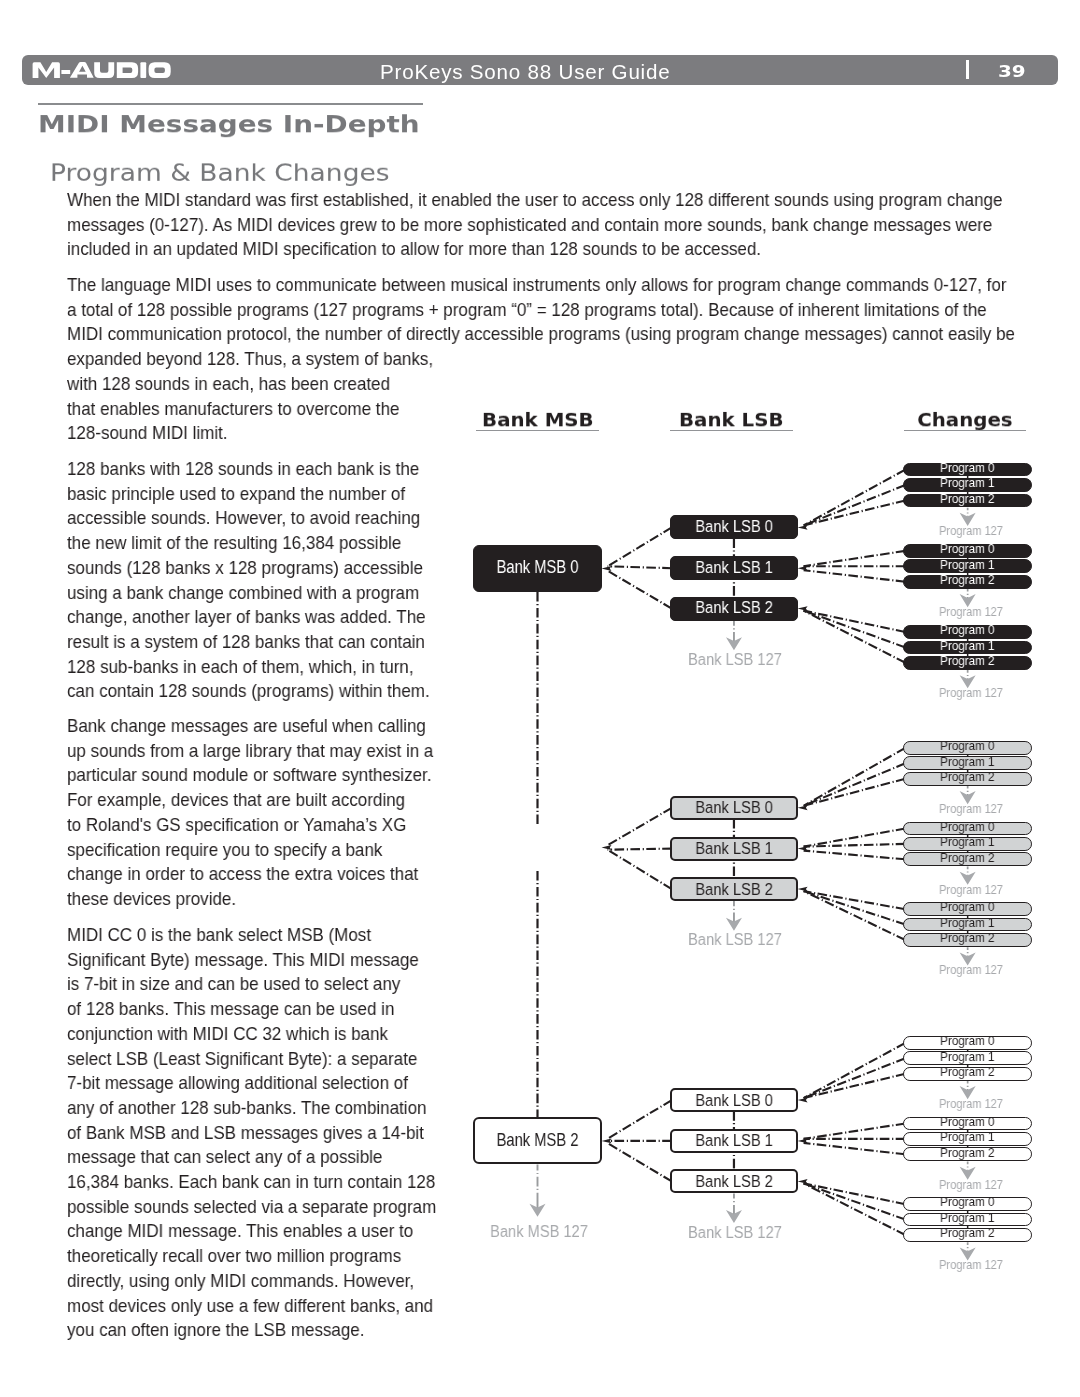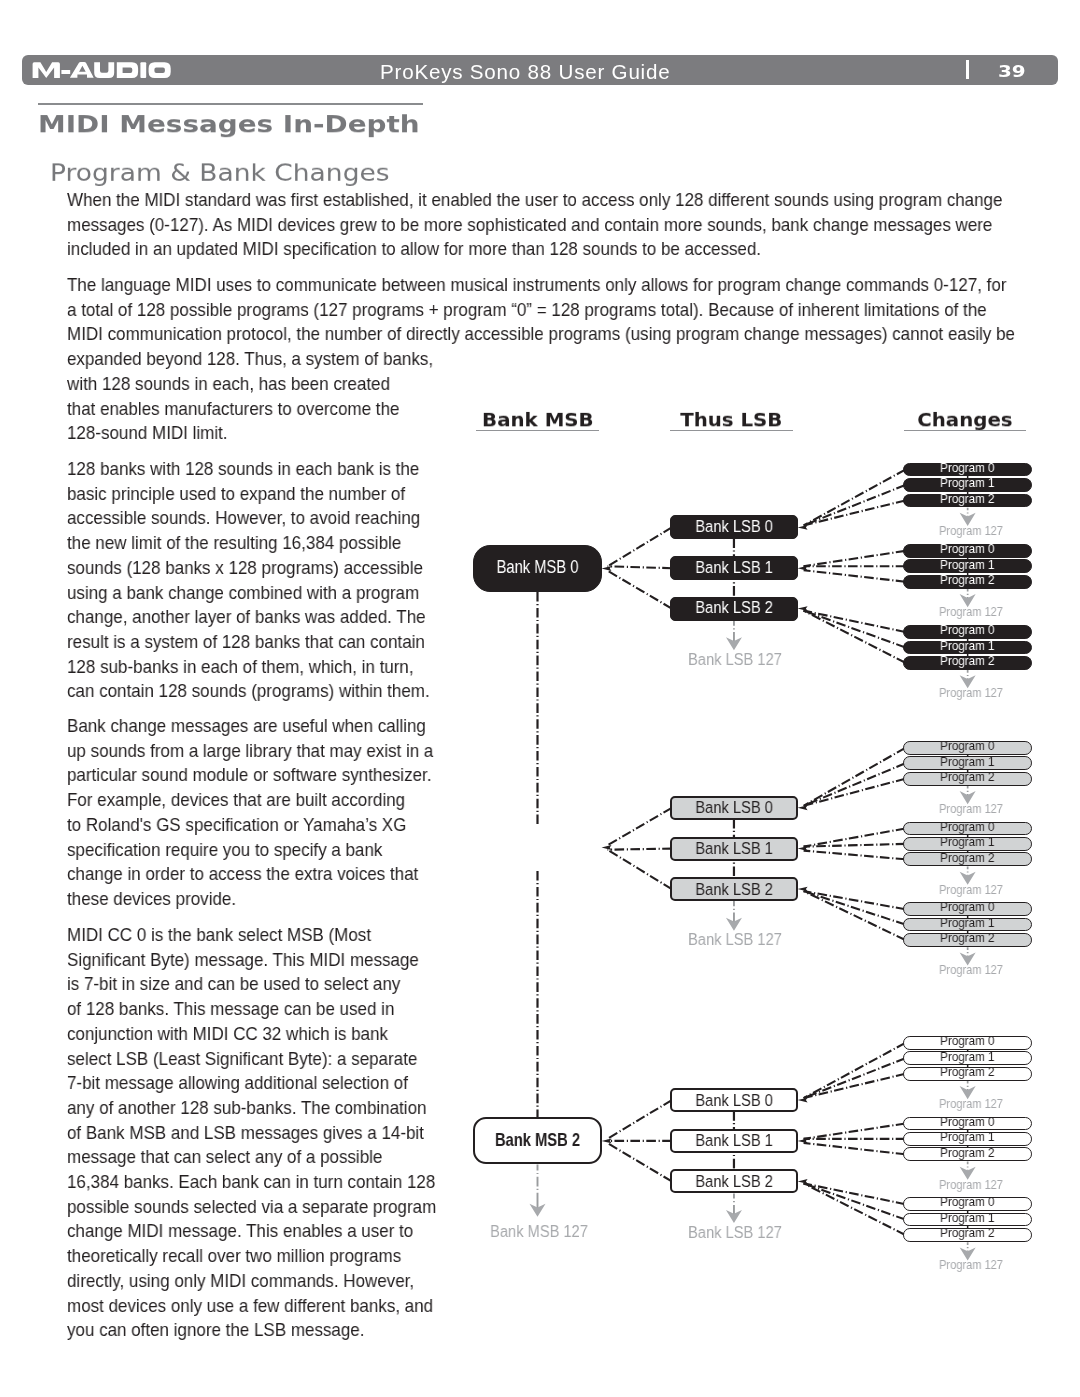--- a/index.html
+++ b/index.html
@@ -209,25 +209,25 @@
         <path d="M 967.65 1241.4999999999998 L 959.65 1228.3999999999999 L 967.65 1232.1999999999998 L 975.65 1228.3999999999999 Z" fill="#a7a9ac"></path>
         <line x1="733.9499999999999" y1="1174.4" x2="733.9499999999999" y2="1195.2" stroke="#9a9c9e" stroke-width="1.9" stroke-dasharray="5.2 2.4 1.2 2.7 9.6"></line>
         <path d="M 733.9499999999999 1204.1000000000001 L 725.9499999999999 1191.0000000000002 L 733.9499999999999 1194.8000000000002 L 741.9499999999999 1191.0000000000002 Z" fill="#a7a9ac"></path>
         <line x1="537.5" y1="573" x2="537.5" y2="805" stroke="#231f20" stroke-width="2.2" stroke-dasharray="9.6 2.4 1.2 2.7"></line>
         <line x1="537.5" y1="852" x2="537.5" y2="1098.4" stroke="#231f20" stroke-width="2.2" stroke-dasharray="9.6 2.4 1.2 2.7"></line>
         <line x1="537.5" y1="1145.4" x2="537.5" y2="1188.9" stroke="#9a9c9e" stroke-width="1.9" stroke-dasharray="6.1 2.4 1.2 2.7 9.6 2.4 1.2 2.7 15.2"></line>
         <path d="M 537.5 1197.8000000000002 L 529.5 1184.7000000000003 L 537.5 1188.5000000000002 L 545.5 1184.7000000000003 Z" fill="#a7a9ac"></path>
       </svg>
       <div class="colhdr" style="left: 475.6px; top: 389.6px; width: 123.8px;">Bank MSB</div>
       <div class="colrule" style="left: 475.6px; top: 410.8px; width: 123.8px;"></div>
-      <div class="colhdr" style="left: 670.2px; top: 389.6px; width: 122.6px;">Thus LSB</div>
+      <div class="colhdr" style="left: 670.2px; top: 389.6px; width: 122.6px;">Bank LSB</div>
       <div class="colrule" style="left: 670.2px; top: 410.8px; width: 122.6px;"></div>
       <div class="colhdr" style="left: 903.8px; top: 389.6px; width: 121.8px;">Changes</div>
       <div class="colrule" style="left: 903.8px; top: 410.8px; width: 121.8px;"></div>
-      <div class="bx bx-dark" style="z-index: 2; left: 473px; top: 526px; width: 129px; height: 47px; border-radius: 17px; border-width: 1px;">
+      <div class="bx bx-dark" style="z-index: 2; left: 473px; top: 526px; width: 129px; height: 47px; border-radius: 6px; border-width: 1px;">
         <span style="font-size: 18.2px; line-height: 18.2px; top: 12px; transform: scaleX(0.81) translateZ(0px);">Bank MSB 0</span>
       </div>
       <div class="bx bx-dark" style="z-index: 2; left: 669.8px; top: 496.4px; width: 128.3px; height: 24px; border-radius: 5px; border-width: 1px;">
         <span style="font-size: 16.9px; line-height: 16.9px; top: 2.6px; transform: scaleX(0.87) translateZ(0px);">Bank LSB 0</span>
       </div>
       <div class="bx bx-dark" style="z-index: 2; left: 669.8px; top: 537.2px; width: 128.3px; height: 24px; border-radius: 5px; border-width: 1px;">
         <span style="font-size: 16.9px; line-height: 16.9px; top: 2.6px; transform: scaleX(0.87) translateZ(0px);">Bank LSB 1</span>
       </div>
       <div class="bx bx-dark" style="z-index: 2; left: 669.8px; top: 577.6px; width: 128.3px; height: 24px; border-radius: 5px; border-width: 1px;">
         <span style="font-size: 16.9px; line-height: 16.9px; top: 2.6px; transform: scaleX(0.87) translateZ(0px);">Bank LSB 2</span>
@@ -296,21 +296,21 @@
         <span style="font-size: 13.6px; line-height: 13.6px; top: -2.9px; transform: scaleX(0.855) translateZ(0px);">Program 0</span>
       </div>
       <div class="bx bx-gray" style="z-index: 2; left: 903.3px; top: 898.7px; width: 128.7px; height: 13.8px; border-radius: 6.9px; border-width: 1px;">
         <span style="font-size: 13.6px; line-height: 13.6px; top: -2.9px; transform: scaleX(0.855) translateZ(0px);">Program 1</span>
       </div>
       <div class="bx bx-gray" style="z-index: 2; left: 903.3px; top: 914.1px; width: 128.7px; height: 13.8px; border-radius: 6.9px; border-width: 1px;">
         <span style="font-size: 13.6px; line-height: 13.6px; top: -2.9px; transform: scaleX(0.855) translateZ(0px);">Program 2</span>
       </div>
       <div class="mut" style="left: 890.65px; top: 943.3px; width: 160px; font-size: 13px;">Program 127</div>
       <div class="mut" style="left: 625.25px; top: 910.3px; width: 220px; font-size: 17.25px;">Bank LSB 127</div>
-      <div class="bx bx-light" style="z-index: 2; left: 473px; top: 1098.4px; width: 129px; height: 47px; border-radius: 13px; border-width: 2px; font-weight: bold;">
+      <div class="bx bx-light" style="z-index: 2; left: 473px; top: 1098.4px; width: 129px; height: 47px; border-radius: 6px; border-width: 2px;">
         <span style="font-size: 18.2px; line-height: 18.2px; top: 12px; transform: scaleX(0.81) translateZ(0px);">Bank MSB 2</span>
       </div>
       <div class="bx bx-light" style="z-index: 2; left: 669.8px; top: 1069.1px; width: 128.3px; height: 24px; border-radius: 5px; border-width: 2px;">
         <span style="font-size: 16.9px; line-height: 16.9px; top: 2.6px; transform: scaleX(0.87) translateZ(0px);">Bank LSB 0</span>
       </div>
       <div class="bx bx-light" style="z-index: 2; left: 669.8px; top: 1109.9px; width: 128.3px; height: 24px; border-radius: 5px; border-width: 2px;">
         <span style="font-size: 16.9px; line-height: 16.9px; top: 2.6px; transform: scaleX(0.87) translateZ(0px);">Bank LSB 1</span>
       </div>
       <div class="bx bx-light" style="z-index: 2; left: 669.8px; top: 1150.4px; width: 128.3px; height: 24px; border-radius: 5px; border-width: 2px;">
         <span style="font-size: 16.9px; line-height: 16.9px; top: 2.6px; transform: scaleX(0.87) translateZ(0px);">Bank LSB 2</span>

